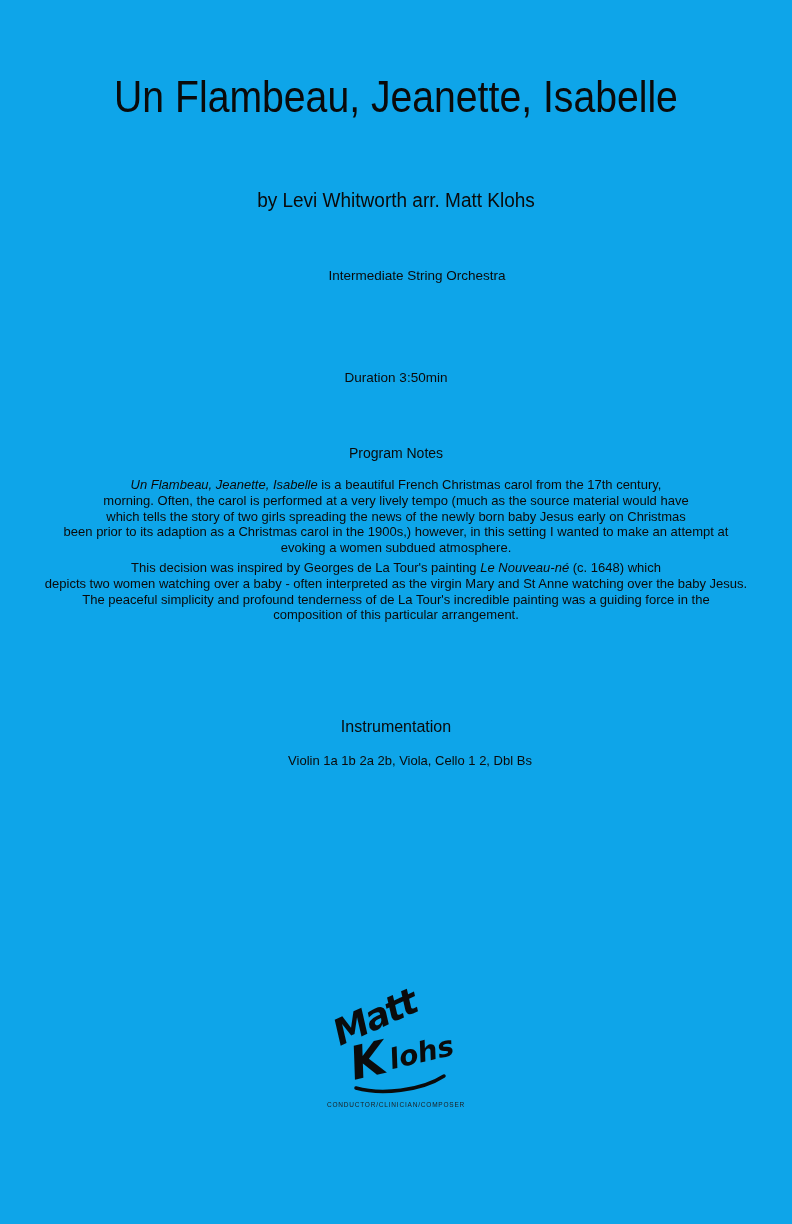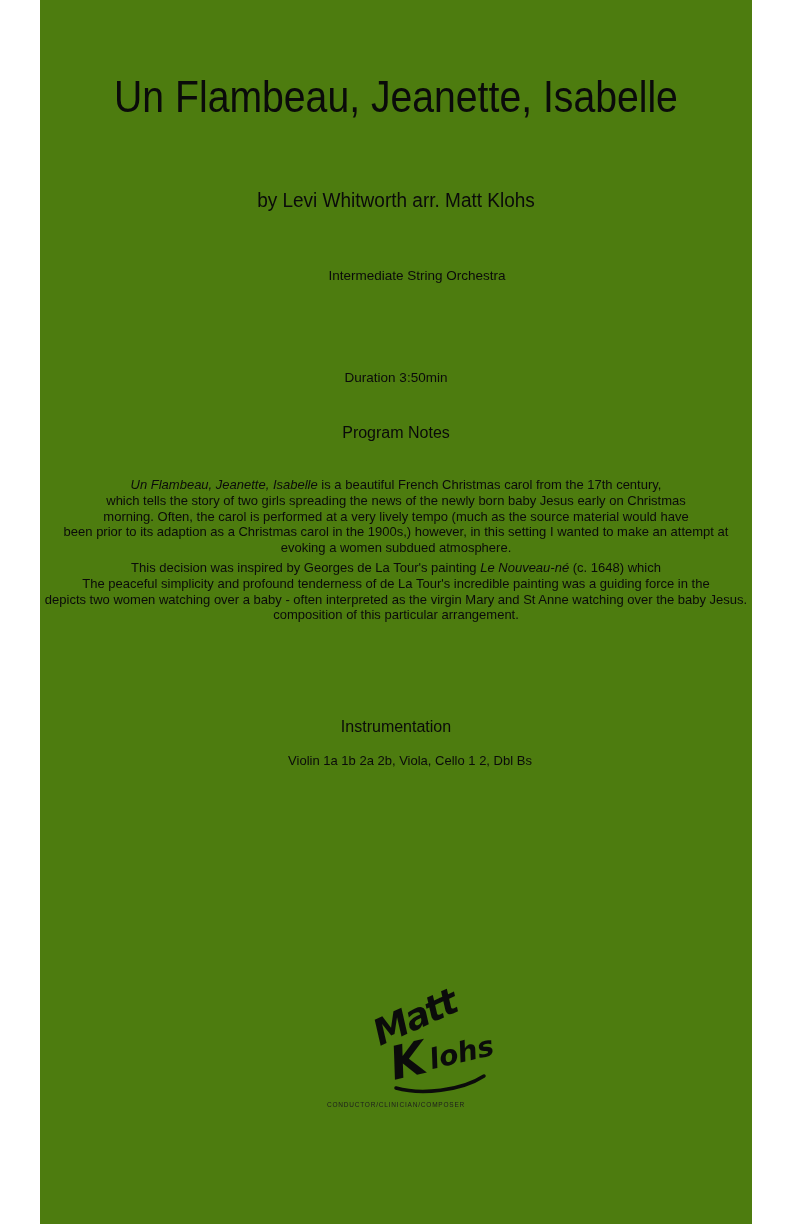--- a/index.html
+++ b/index.html
@@ -1,21 +1,21 @@
 <!DOCTYPE html>
 <html><head>
 <meta charset="utf-8">
 <style>
   html, body { margin: 0; padding: 0; background: #ffffff; }
   .page {
     position: relative;
-    width: 712px;
+    width: 792px;
     height: 1224px;
     margin: 0 auto;
-    background: #4d7c0f;
+    background: #0ea5e9;
     color: #0a0a0a;
     font-family: "Liberation Sans", "DejaVu Sans", sans-serif;
     overflow: hidden;
   }
   .abs-center {
     position: absolute;
     left: 0;
     right: 0;
     text-align: center;
   }
@@ -31,21 +31,21 @@
   .doc-byline {
     top: 188px;
     font-size: 20px;
     line-height: 24px;
     transform: scaleX(0.95);
     transform-origin: 50% 50%;
     white-space: nowrap;
   }
   .doc-ensemble { top: 268px; font-size: 13.5px; line-height: 16px; margin-left: 42px; }
   .doc-duration { top: 332px; font-size: 13.5px; line-height: 16px; margin-top: 38px; }
-  .pn-heading   { top: 425px; font-size: 16px; line-height: 16px; }
+  .pn-heading   { top: 445px; font-size: 14px; line-height: 16px; }
   .pn-body {
     top: 477px;
     font-size: 13px;
     line-height: 15.8px;
   }
   .pn-paragraph + .pn-paragraph { margin-top: 4px; }
   .pn-line { white-space: nowrap; }
   .pn-line em { font-style: italic; }
   .instr-heading { top: 719px; font-size: 16px; line-height: 16px; }
   .instr-value   { top: 753px; font-size: 13px;   line-height: 16px; padding-left: 28px; }
@@ -76,29 +76,29 @@
 
   <div class="abs-center doc-ensemble">Intermediate String Orchestra</div>
 
   <div class="abs-center doc-duration">Duration 3:50min</div>
 
   <div class="abs-center pn-heading">Program Notes</div>
 
   <div class="abs-center pn-body">
       <div class="pn-paragraph">
         <div class="pn-line"><em>Un Flambeau, Jeanette, Isabelle</em><span> is a beautiful French Christmas carol from the 17th century,</span></div>
+        <div class="pn-line"><span>morning. Often, the carol is performed at a very lively tempo (much as the source material would have</span></div>
         <div class="pn-line"><span>which tells the story of two girls spreading the news of the newly born baby Jesus early on Christmas</span></div>
-        <div class="pn-line"><span>morning. Often, the carol is performed at a very lively tempo (much as the source material would have</span></div>
         <div class="pn-line"><span>been prior to its adaption as a Christmas carol in the 1900s,) however, in this setting I wanted to make an attempt at</span></div>
         <div class="pn-line"><span>evoking a women subdued atmosphere.</span></div>
       </div>
       <div class="pn-paragraph">
         <div class="pn-line"><span>This decision was inspired by Georges de La Tour's painting </span><em>Le Nouveau-né</em><span> (c. 1648) which</span></div>
+        <div class="pn-line"><span>depicts two women watching over a baby - often interpreted as the virgin Mary and St Anne watching over the baby Jesus.</span></div>
         <div class="pn-line"><span>The peaceful simplicity and profound tenderness of de La Tour's incredible painting was a guiding force in the</span></div>
-        <div class="pn-line"><span>depicts two women watching over a baby - often interpreted as the virgin Mary and St Anne watching over the baby Jesus.</span></div>
         <div class="pn-line"><span>composition of this particular arrangement.</span></div>
       </div>
     </div>
 
   <div class="abs-center instr-heading">Instrumentation</div>
 
   <div class="abs-center instr-value">Violin 1a 1b 2a 2b, Viola, Cello 1 2, Dbl Bs</div>
 
   <div class="signature-wrap">
     <svg width="140" height="108" viewBox="0 0 140 108" xmlns="http://www.w3.org/2000/svg">

